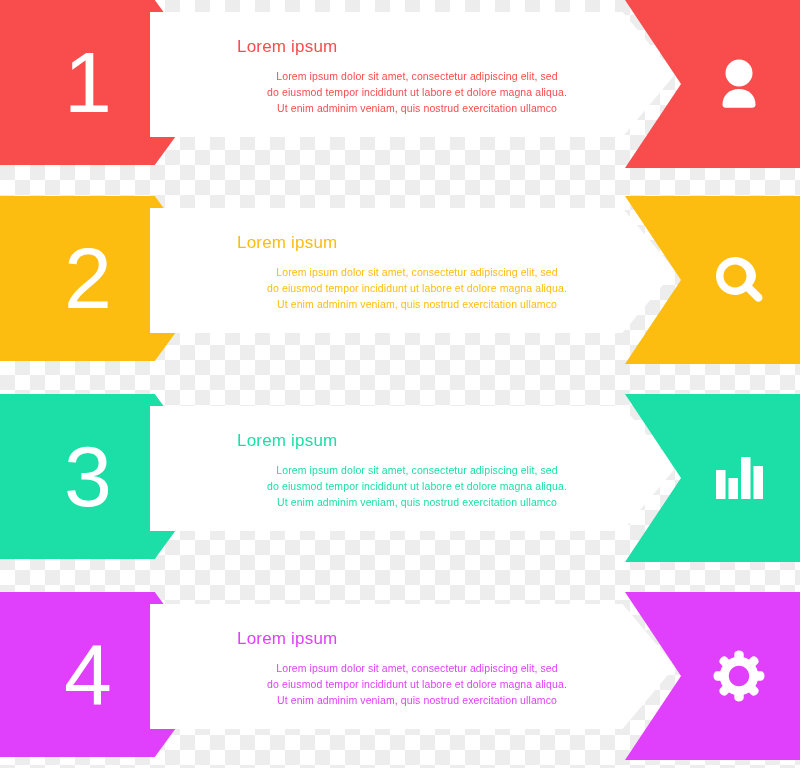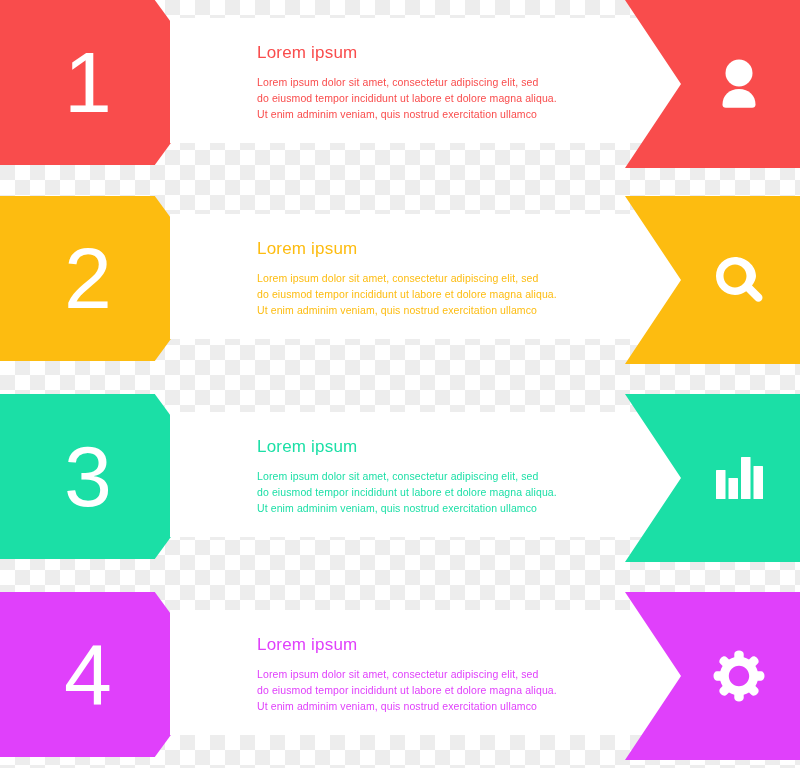--- a/index.html
+++ b/index.html
@@ -55,48 +55,47 @@
     letter-spacing: 1px;
     margin-right: 38px;
     margin-top: -2px;
     user-select: none;
   }
 
   
   .card {
     position: absolute;
     left: 150px;
-    top: 18px;
+    top: 12px;
     width: 525px;
     height: 125px;
     background: #ffffff;
     clip-path: polygon(0 0, 90% 0, 100% 50%, 90% 100%, 0 100%);
     box-shadow: 0 3px 7px rgba(0,0,0,0.13);
-    margin-left: 20px;
   }
   .card-text {
     position: absolute;
     left: 87px;
     top: 26px;
     width: 360px;
   }
   .card-title {
     font-size: 17px;
     font-weight: 400;
     line-height: 1;
     margin: 0 0 13px 0;
     letter-spacing: 0.2px;
   }
   .card-body {
     font-size: 10.5px;
     line-height: 16px;
     margin: 0;
     letter-spacing: 0.1px;
   }
-  .card-body span { display: block; }
+  .card-body span { display: block; text-align: center; }
 
   
   .ribbon {
     position: absolute;
     left: 625px;
     top: 0;
     width: 175px;
     height: 168px;
     clip-path: polygon(0 0, 100% 0, 100% 100%, 0 100%, 32% 50%);
     display: flex;

